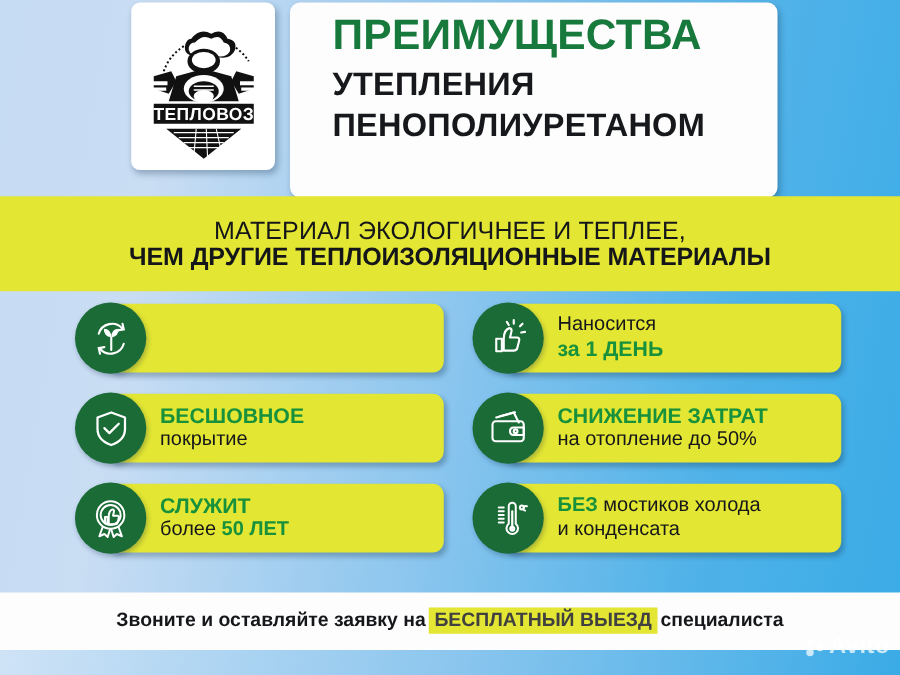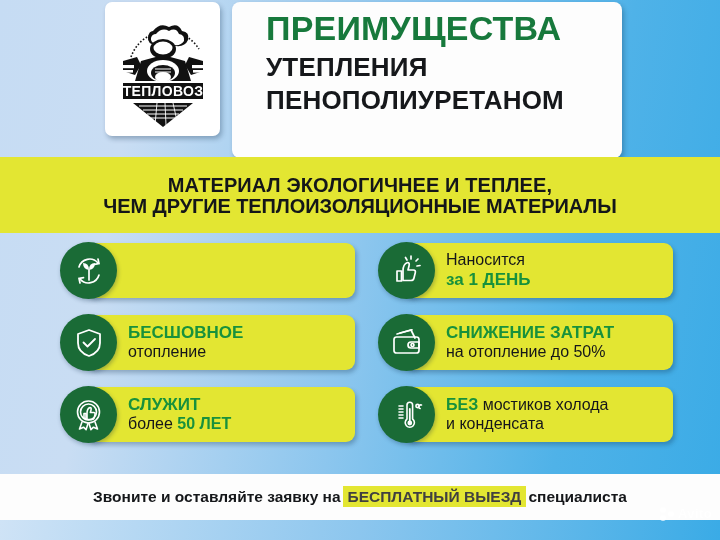--- a/index.html
+++ b/index.html
@@ -38,21 +38,21 @@
   .t1{font-size:34px;color:#17793c;margin-bottom:9px;}
   .t2{font-size:26px;color:#16181b;margin-bottom:7px;}
   .t3{font-size:26px;color:#16181b;}
 
   
   .banner{
     position:absolute;left:0;top:157px;width:720px;height:76px;
     background:#e3e632;
     display:flex;flex-direction:column;align-items:center;justify-content:center;
   }
-  .b1{font-size:20px;font-weight:bold;color:#141619;letter-spacing:.1px;line-height:1;margin-bottom:1px;white-space:nowrap;}
+  .b1{font-size:20px;font-weight:normal;color:#141619;letter-spacing:.1px;line-height:1;margin-bottom:1px;white-space:nowrap;}
   .b2{font-size:20px;font-weight:bold;color:#141619;letter-spacing:-.1px;line-height:1;white-space:nowrap;}
 
   
   .grid{position:absolute;left:0;top:243px;width:720px;height:226px;}
   .col{position:absolute;top:0;width:295px;}
   .col-left{left:60px;}
   .col-right{left:378px;}
 
   .card{
     position:relative;height:55px;margin-bottom:17px;
@@ -91,21 +91,21 @@
   .f-hl{
     background:#e3e632;color:#404040;font-weight:bold;
     padding:2px 5px;margin:0 2px;
   }
   .bottom-strip{
     position:absolute;left:0;top:520px;width:720px;height:20px;
     background:linear-gradient(100deg,#cfe3f6 0%,#8cc6ee 50%,#3aabe6 100%);
   }
   .watermark{
     position:absolute;right:8px;top:506px;
-    font-size:13px;font-weight:bold;color:rgba(255,255,255,.72);
+    font-size:19px;font-weight:bold;color:rgba(255,255,255,.72);
     letter-spacing:.4px;display:flex;align-items:center;gap:3px;
     z-index:20;pointer-events:none;
   }
   .wm-dots{display:inline-block;width:15px;height:15px;position:relative;}
   .wm-dots i{position:absolute;width:6px;height:6px;border-radius:50%;background:rgba(255,255,255,.72);}
   .wm-dots i:nth-child(1){left:0;top:1px;}
   .wm-dots i:nth-child(2){left:0;top:9px;}
   .wm-dots i:nth-child(3){left:8px;top:5px;}
 </style>
 </head>
@@ -183,21 +183,21 @@
       <div class="card">
         <div class="card-bg"></div>
         <div class="badge">
           <svg width="34" height="34" viewBox="0 0 34 34" fill="none" stroke="#fff" stroke-width="1.8" stroke-linecap="round" stroke-linejoin="round">
             <path d="M17,4 l11,4 v9 c0,7 -5,11 -11,13 c-6,-2 -11,-6 -11,-13 v-9 z"></path>
             <path d="M11.5,16.5 l4,4 l7.5,-7.5"></path>
           </svg>
         </div>
         <div class="card-txt">
           <div class="ln green-b s17">БЕСШОВНОЕ</div>
-          <div class="ln dark-n s16">отопление</div>
+          <div class="ln dark-n s16">покрытие</div>
         </div>
       </div>
 
       <div class="card">
         <div class="card-bg"></div>
         <div class="badge">
           <svg width="35" height="35" viewBox="0 0 35 35" fill="none" stroke="#fff" stroke-width="1.6" stroke-linecap="round" stroke-linejoin="round">
             <circle cx="17.5" cy="15" r="11"></circle>
               <circle cx="17.5" cy="15" r="8"></circle>
             <path d="M13,16.5 l0,5 l2,0 l0,-5 z"></path>

